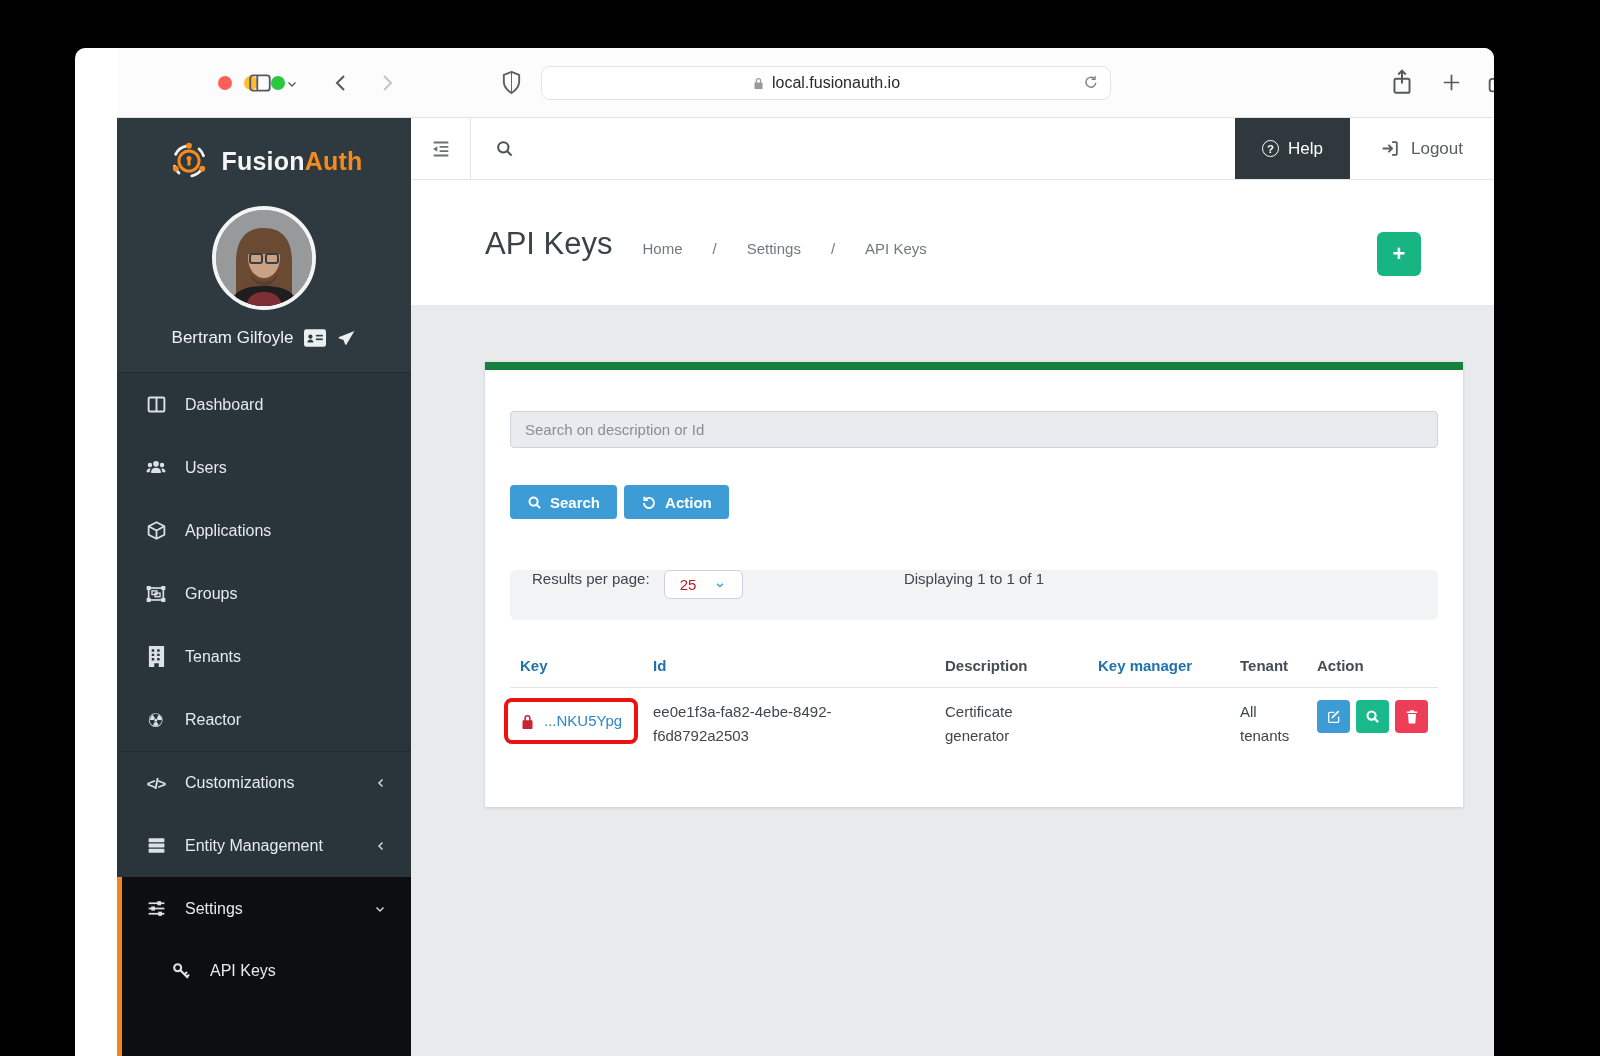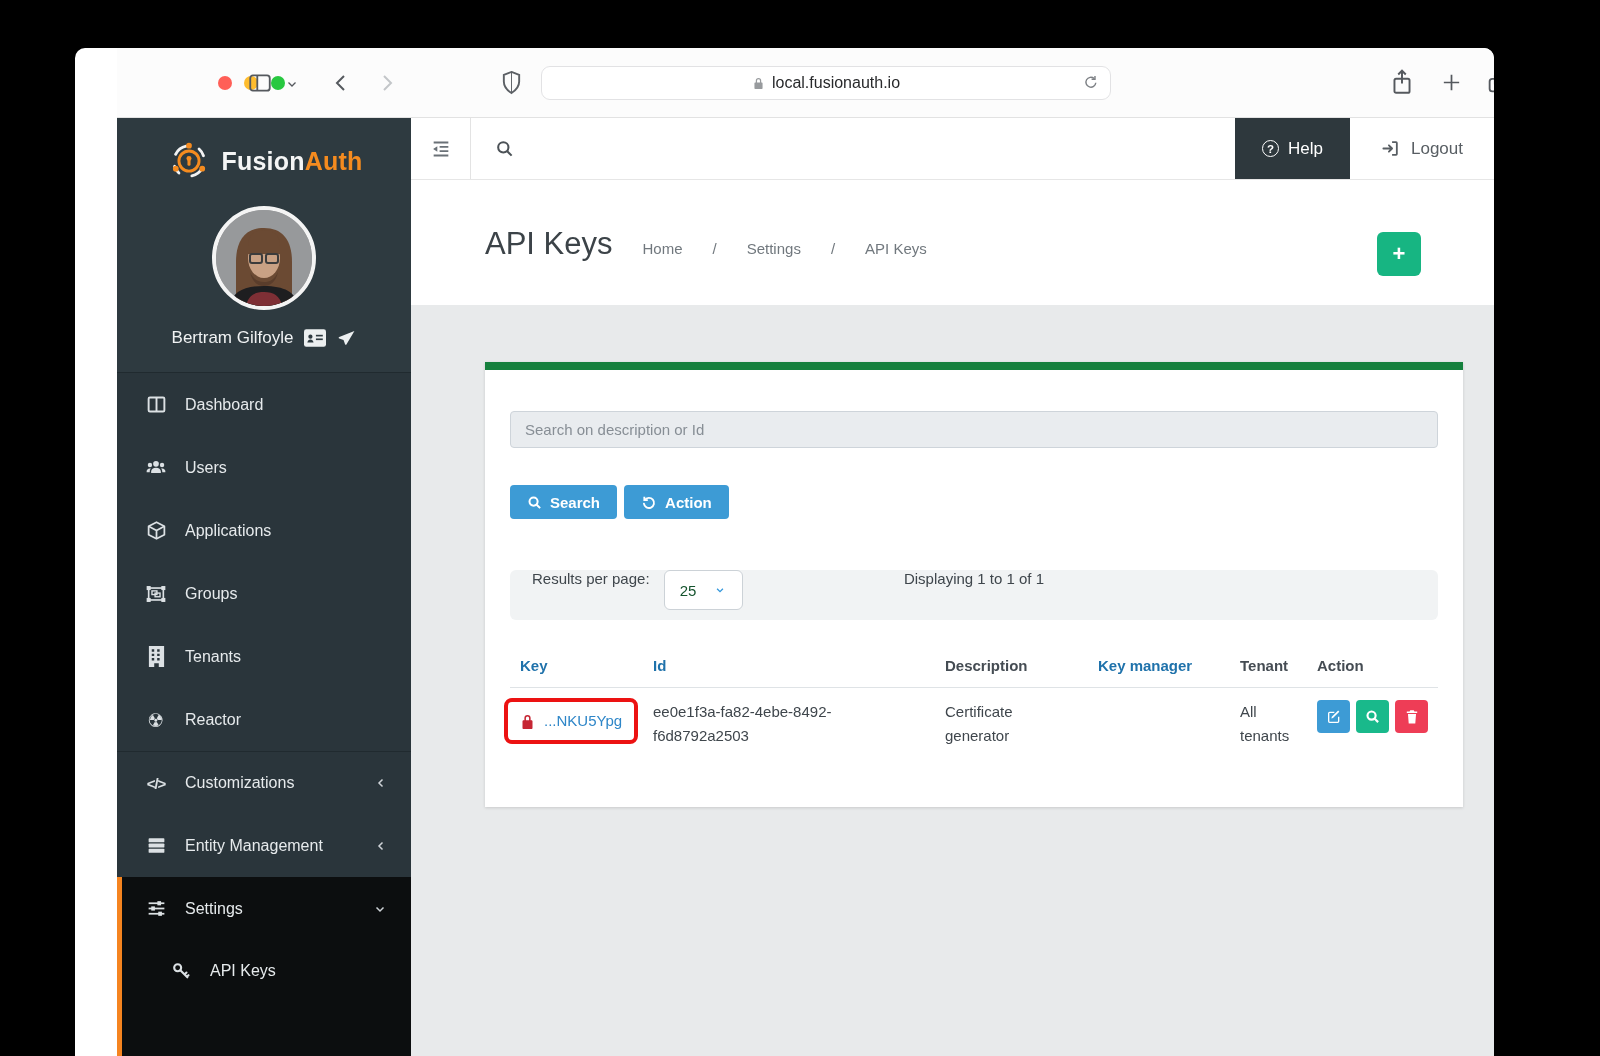--- a/index.html
+++ b/index.html
@@ -77,23 +77,23 @@
   .panel-search { margin:41px 25px 0; width:928px; height:37px; background:#e9ecef; border:1px solid #ced4da;
                   border-radius:4px; padding:0 14px; font-size:15px; color:#495057; font-family:inherit; outline:none; display:block; }
   .panel-search::placeholder { color:#878e95; }
   .btn-row { display:flex; gap:7px; margin:37px 25px 0; }
   .btn { height:34px; background:#3d9bd5; border:none; border-radius:4px; color:#fff; font-size:15px;
          font-weight:700; padding:0 17px; display:inline-flex; align-items:center; gap:8px;
          font-family:inherit; cursor:pointer; }
   .results-bar { margin:51px 25px 0; width:928px; height:50px; background:#f1f3f4; border-radius:6px;
                  display:flex; align-items:flex-start; padding:0 22px; position:relative;
                  font-size:15px; color:#3f464c; }
-  .pp-select { margin-left:14px; width:79px; height:40px; background:#fff; border:1px solid #ccd2d7;
+  .pp-select { margin-left:14px; width:79px; height:29px; background:#fff; border:1px solid #ccd2d7;
                border-radius:6px; display:flex; align-items:center; justify-content:center; gap:18px;
-               color:#14532d; font-size:15px; cursor:pointer; }
+               color:#b91c1c; font-size:15px; cursor:pointer; }
   .displaying { position:absolute; left:50%; transform:translateX(-50%); color:#3f464c; }
 
   .tablewrap { margin:24px 25px 0; width:928px; }
   .tgrid { display:grid; grid-template-columns:133px 292px 153px 142px 77px 1fr; }
   .thead { height:44px; align-items:center; border-bottom:1px solid #dfe3e6; font-size:15px; font-weight:700; }
   .th { padding-left:10px; color:#454c53; }
   .th.sort { color:#1f72ab; cursor:pointer; }
   .trow { font-size:15px; color:#3f464c; line-height:24px; align-items:start; padding-top:12px; }
   .td { padding-left:10px; }
   .key-annot { display:inline-flex; align-items:center; gap:9px; border:4px solid #ec1212; border-radius:8px;

